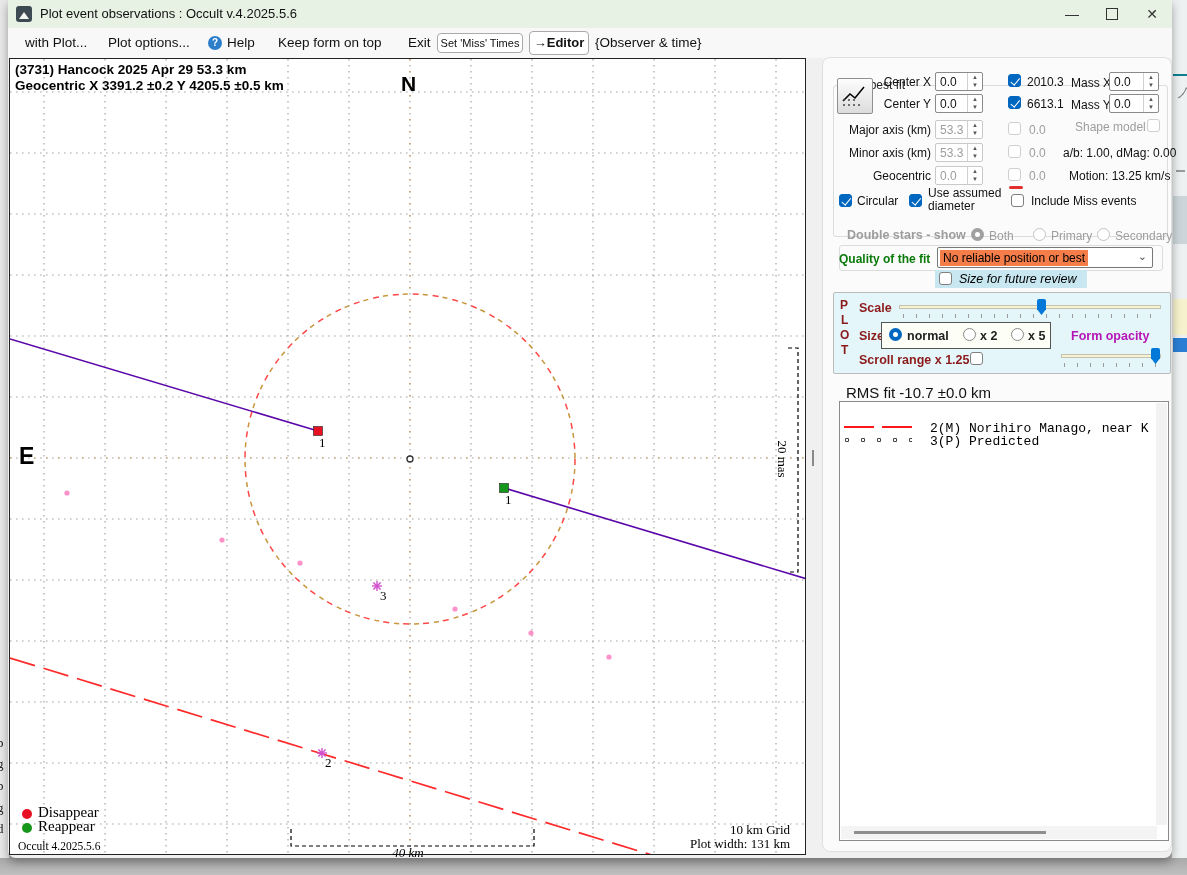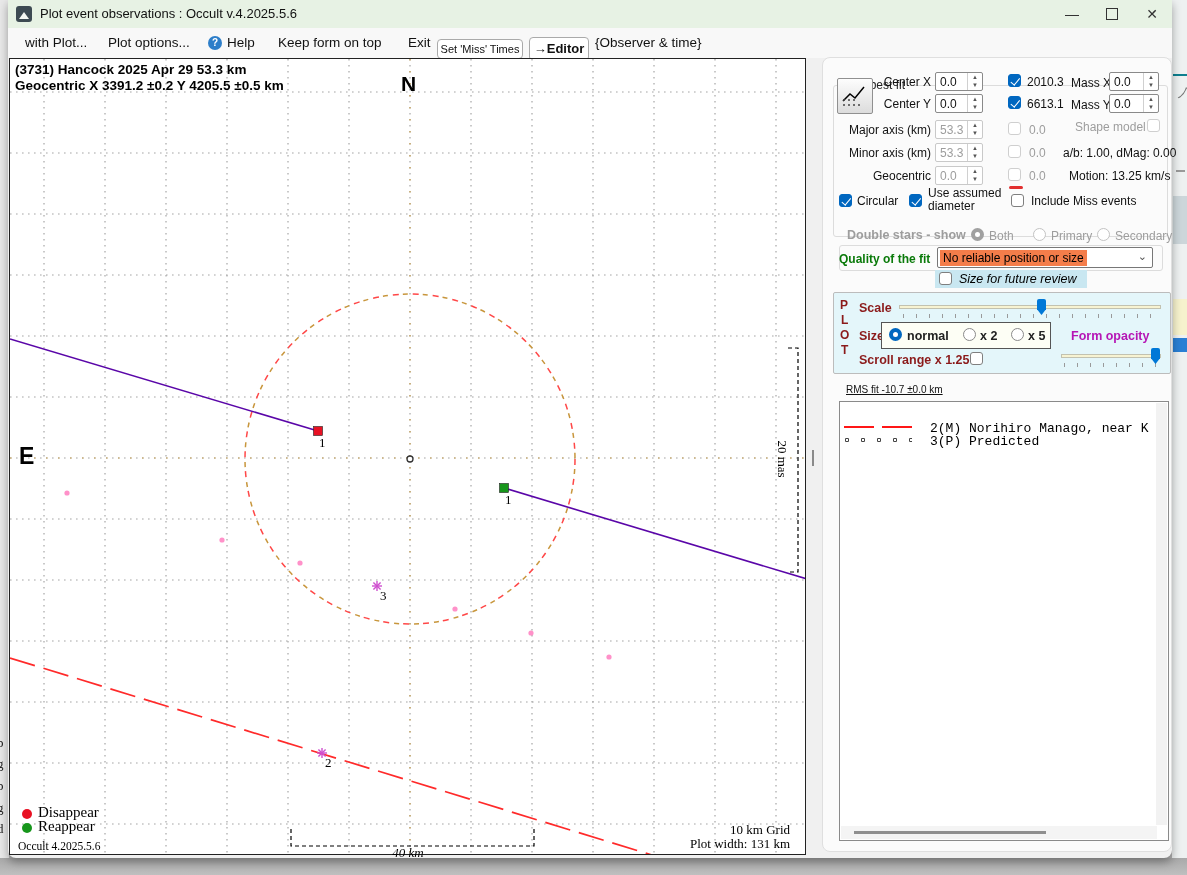--- a/index.html
+++ b/index.html
@@ -22,21 +22,21 @@
     border-right:5px solid transparent;border-bottom:7px solid #f4f7f2;}
   #title-text{left:32px;top:6px;font-size:13px;color:#111;}
   .winbtn{top:0;width:40px;height:28px;text-align:center;line-height:28px;font-size:14px;color:#333;}
   #btn-min{left:1044px;}#btn-max{left:1084px;}#btn-close{left:1124px;}
   #btn-max i{display:inline-block;width:10px;height:10px;border:1.4px solid #333;vertical-align:middle;margin-top:-3px;}
 
   
   #menubar{left:0;top:28px;width:100%;height:30px;background:#f8f8f8;}
   .menu-item{top:6px;height:18px;font-size:13.5px;color:#111;line-height:18px;white-space:nowrap;}
   #help-icon{width:14px;height:14px;border-radius:50%;background:#2d7ec9;color:#fff;font:bold 10px/14px "Liberation Sans",sans-serif;text-align:center;}
-  .mini-btn{background:#fff;border:1px solid #aaa;border-radius:4px;text-align:center;color:#111;white-space:nowrap;margin-top:6px;}
+  .mini-btn{background:#fff;border:1px solid #aaa;border-radius:4px;text-align:center;color:#111;white-space:nowrap;}
 
   
   #plot-panel{left:1px;top:58px;width:797px;height:797px;background:#fff;border:1px solid #222;box-sizing:border-box;}
   #plot-svg{position:absolute;left:0;top:0;}
   .plot-text{position:absolute;white-space:nowrap;color:#000;}
   .pt-bold{font-weight:bold;font-size:13.5px;}
   .serif{font-family:"Liberation Serif","DejaVu Serif",serif;}
   .leg-dot{position:absolute;width:10px;height:10px;border-radius:50%;}
 
   #splitter{left:804px;top:450px;width:2px;height:16px;background:#8a8a8a;}
@@ -76,21 +76,21 @@
   .maroon{color:#8b1a1a;font-weight:bold;}
   .plotletter{position:absolute;font:bold 12px "Liberation Sans",sans-serif;color:#8b1a1a;}
   .sl-track{position:absolute;height:4px;background:#f7f3d2;border:1px solid #c2c2b0;box-sizing:border-box;}
   .sl-ticks{position:absolute;height:4px;background:repeating-linear-gradient(90deg,#9a9a9a 0 1px,transparent 1px 13px);}
   .sl-thumb{position:absolute;width:9px;height:16px;background:#0078d7;border-radius:2px;
     clip-path:polygon(0 0,100% 0,100% 64%,50% 100%,0 64%);}
   #size-box{position:absolute;background:#fdfef5;border:1px solid #555;}
   .sizelbl{position:absolute;font:bold 12.5px "Liberation Sans",sans-serif;color:#222;white-space:nowrap;}
   #opacity-label{position:absolute;font:bold 12.5px "Liberation Sans",sans-serif;color:#b515b5;}
 
-  #rms{position:absolute;font-size:10px;color:#111;text-decoration:underline;}
+  #rms{position:absolute;font-size:15px;color:#111;}
 
   #obs-list{position:absolute;background:#fff;border:1px solid #8a8a8a;box-sizing:border-box;overflow:hidden;}
   .obs-row{position:absolute;left:0;width:100%;height:13px;}
   .obs-text{position:absolute;left:90px;top:0;font:13px "Liberation Mono","DejaVu Sans Mono",monospace;
      white-space:pre;color:#000;}
   .sample{position:absolute;left:4px;top:5px;width:68px;height:3px;}
   #sample-1{background:#5a06a8;height:2.4px;}
   #sample-2{background:linear-gradient(90deg,#ff1616 0 44%,transparent 44% 56%,#ff1616 56% 100%);height:2.4px;}
   #sample-3{height:10px;top:1px;background:
      radial-gradient(circle at 3px 5px, transparent 1px, #444 1.2px 2px, transparent 2.4px);
@@ -318,21 +318,21 @@
       <div class="lbl dis-t" style="left:24px;top:170px;font-weight:bold;font-size:12.5px">Double stars - show</div>
       <div class="radio on dis" style="left:148px;top:170px"></div>
       <div class="lbl dis-t" style="left:166px;top:171px">Both</div>
       <div class="radio dis" style="left:210px;top:170px"></div>
       <div class="lbl dis-t" style="left:228px;top:171px">Primary</div>
       <div class="radio dis" style="left:274px;top:170px"></div>
       <div class="lbl dis-t" style="left:292px;top:171px">Secondary</div>
 
       <div class="lbl" id="quality-label" style="left:16px;top:194px">Quality of the fit</div>
       <div id="quality-combo" style="left:114px;top:189px;width:216px;height:21px">
-        <span class="hl">No reliable position or size</span>
+        <span class="hl">No reliable position or best</span>
         <span class="chev">⌄</span>
       </div>
       <div id="flag-wrap" style="left:112px;top:212px;width:152px;height:18px"></div>
       <div class="cb" style="left:116px;top:214px;background:#fff"></div>
       <div id="flag-label" style="left:136px;top:214px">Size for future review</div>
 
       <div id="plot-box" style="left:10px;top:234px;width:336px;height:80px"></div>
       <div class="plotletter" style="left:17px;top:240px">P</div>
       <div class="plotletter" style="left:18px;top:255px">L</div>
       <div class="plotletter" style="left:17px;top:270px">O</div>

